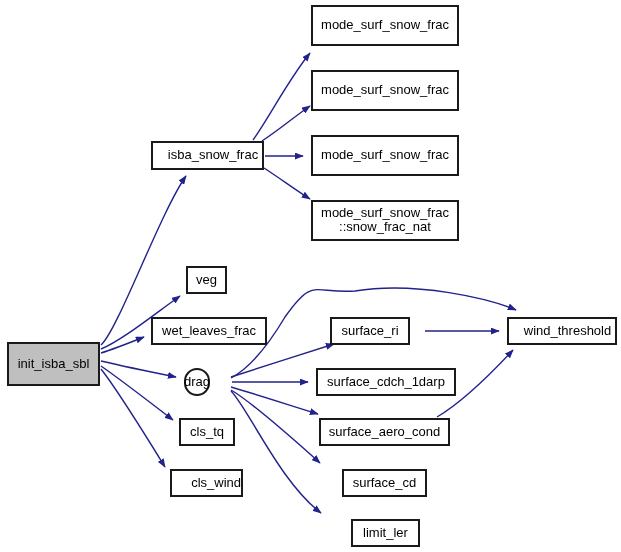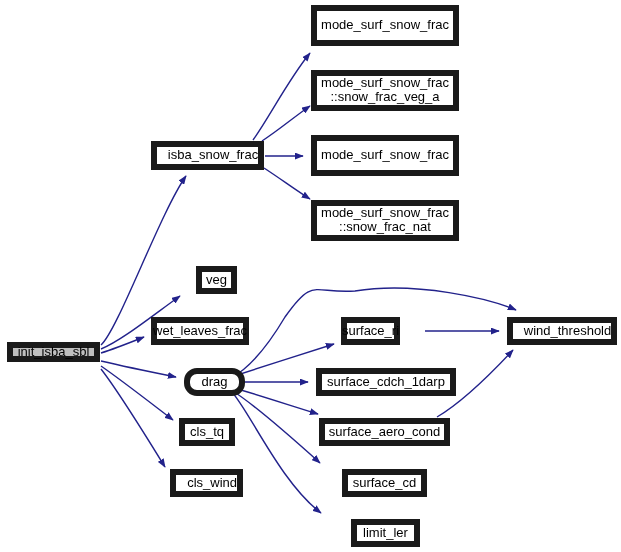--- a/index.html
+++ b/index.html
@@ -22,21 +22,21 @@
   #edge-layer {
     position: absolute;
     left: 0;
     top: 0;
     width: 621px;
     height: 552px;
   }
   .node {
     position: absolute;
     box-sizing: border-box;
-    border: 6px solid #0369a1;
+    border: 2px solid #0369a1;
     background: #ffffff;
     color: #000000;
     display: flex;
     flex-direction: column;
     align-items: center;
     justify-content: center;
     text-align: center;
     line-height: 1.12;
     font-size: 13px;
     white-space: nowrap;
@@ -79,56 +79,55 @@
         <path d="M232,382 L308,382" fill="none" stroke="#22228b" stroke-width="1.4" marker-end="url(#arrow)"></path>
         <path d="M231,387 C255,394 289,405 318,414" fill="none" stroke="#22228b" stroke-width="1.4" marker-end="url(#arrow)"></path>
         <path d="M231,390 C253,403 290,436 320,463" fill="none" stroke="#22228b" stroke-width="1.4" marker-end="url(#arrow)"></path>
         <path d="M231,391 C248,408 280,482 321,513" fill="none" stroke="#22228b" stroke-width="1.4" marker-end="url(#arrow)"></path>
         <path d="M425,331 L499,331" fill="none" stroke="#22228b" stroke-width="1.4" marker-end="url(#arrow)"></path>
         <path d="M437,417 C459,404 486,379 513,350" fill="none" stroke="#22228b" stroke-width="1.4" marker-end="url(#arrow)"></path>
       </g>
   </svg>
 
   <div id="nodes-group">
-      <div class="node current" style="left: 7px; top: 342px; width: 93px; height: 20px; border-color: rgb(26, 26, 26); background: rgb(191, 191, 191);">
+      <div class="node current" style="left: 7px; top: 342px; width: 93px; height: 44px; border-color: rgb(26, 26, 26); background: rgb(191, 191, 191);">
         <span class="l1">init_isba_sbl</span>
       </div>
       <div class="node" style="left: 151px; top: 141px; width: 113px; height: 29px; border-color: rgb(26, 26, 26); padding-left: 11px;">
         <span class="l1">isba_snow_frac</span>
       </div>
       <div class="node" style="left: 311px; top: 5px; width: 148px; height: 41px; border-color: rgb(26, 26, 26);">
         <span class="l1">mode_surf_snow_frac</span>
       </div>
       <div class="node" style="left: 311px; top: 70px; width: 148px; height: 41px; border-color: rgb(26, 26, 26);">
         <span class="l1">mode_surf_snow_frac</span>
-        <span class="l2">::snow_frac_veg_a</span>
       </div>
       <div class="node" style="left: 311px; top: 135px; width: 148px; height: 41px; border-color: rgb(26, 26, 26);">
         <span class="l1">mode_surf_snow_frac</span>
       </div>
       <div class="node" style="left: 311px; top: 200px; width: 148px; height: 41px; border-color: rgb(26, 26, 26);">
         <span class="l1">mode_surf_snow_frac</span>
         <span class="l2">::snow_frac_nat</span>
       </div>
-      <div class="node" style="left: 196px; top: 266px; width: 41px; height: 28px; border-color: rgb(26, 26, 26);">
+      <div class="node" style="left: 186px; top: 266px; width: 41px; height: 28px; border-color: rgb(26, 26, 26);">
         <span class="l1">veg</span>
       </div>
-      <div class="node" style="left: 151px; top: 317px; width: 98px; height: 28px; border-color: rgb(26, 26, 26);">
+      <div class="node" style="left: 151px; top: 317px; width: 116px; height: 28px; border-color: rgb(26, 26, 26);">
         <span class="l1">wet_leaves_frac</span>
       </div>
-      <div class="node" style="left: 184px; top: 368px; width: 61px; height: 28px; border-color: rgb(26, 26, 26); border-radius: 13px;">
+      <div class="node" style="left: 184px; top: 368px; width: 26px; height: 28px; border-color: rgb(26, 26, 26); border-radius: 13px;">
         <span class="l1">drag</span>
       </div>
       <div class="node" style="left: 179px; top: 418px; width: 56px; height: 28px; border-color: rgb(26, 26, 26);">
         <span class="l1">cls_tq</span>
       </div>
       <div class="node" style="left: 170px; top: 469px; width: 73px; height: 28px; border-color: rgb(26, 26, 26); align-items: flex-end;">
         <span class="l1">cls_wind</span>
       </div>
-      <div class="node" style="left: 341px; top: 317px; width: 59px; height: 28px; border-color: rgb(26, 26, 26);">
+      <div class="node" style="left: 330px; top: 317px; width: 80px; height: 28px; border-color: rgb(26, 26, 26);">
         <span class="l1">surface_ri</span>
       </div>
       <div class="node" style="left: 316px; top: 368px; width: 140px; height: 28px; border-color: rgb(26, 26, 26);">
         <span class="l1">surface_cdch_1darp</span>
       </div>
       <div class="node" style="left: 319px; top: 418px; width: 131px; height: 28px; border-color: rgb(26, 26, 26);">
         <span class="l1">surface_aero_cond</span>
       </div>
       <div class="node" style="left: 342px; top: 469px; width: 85px; height: 28px; border-color: rgb(26, 26, 26);">
         <span class="l1">surface_cd</span>

